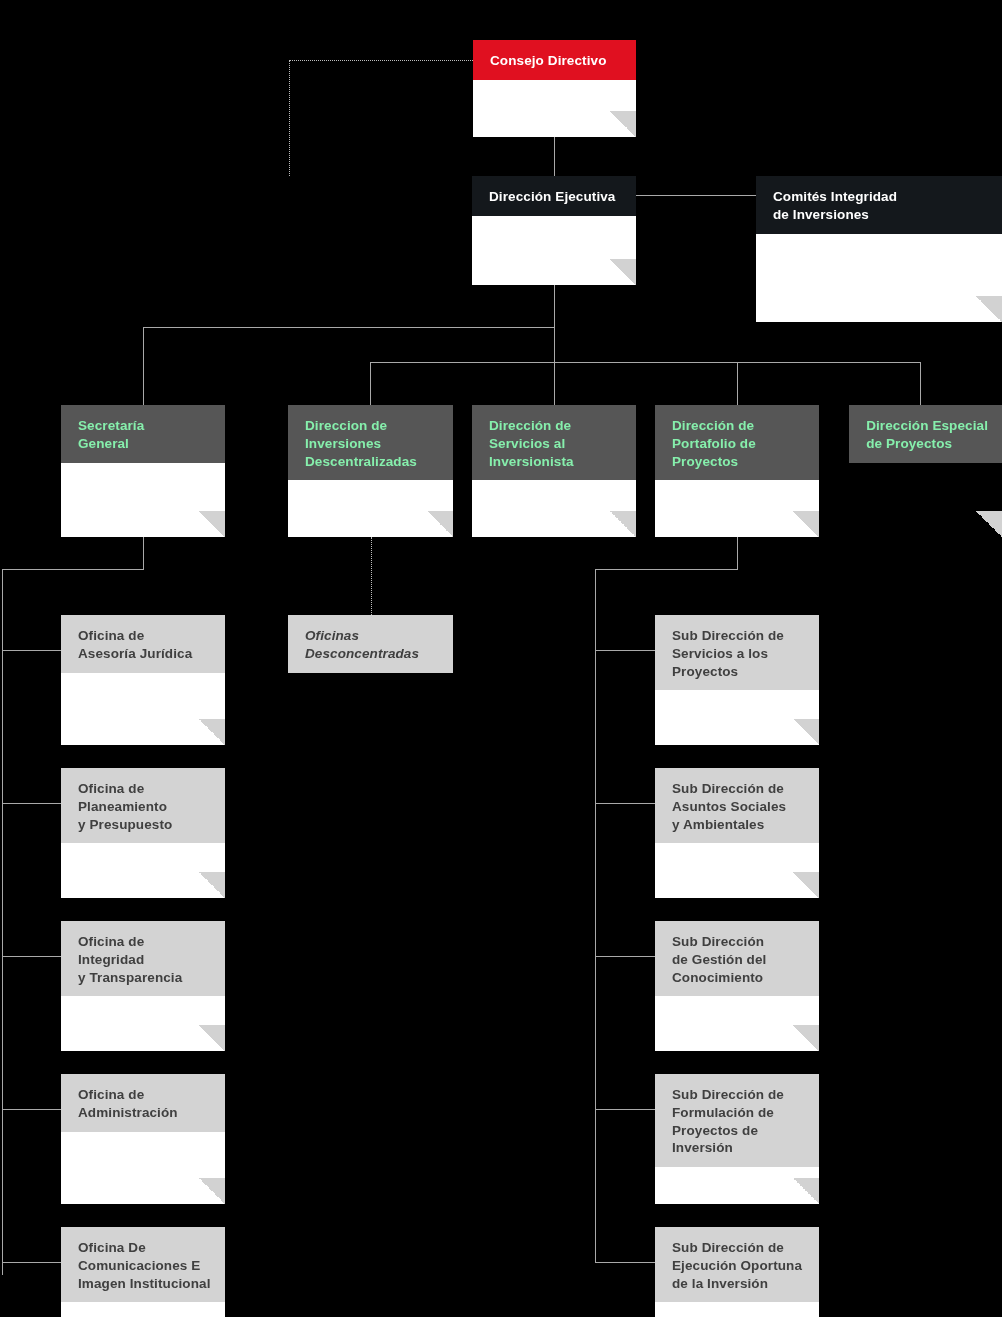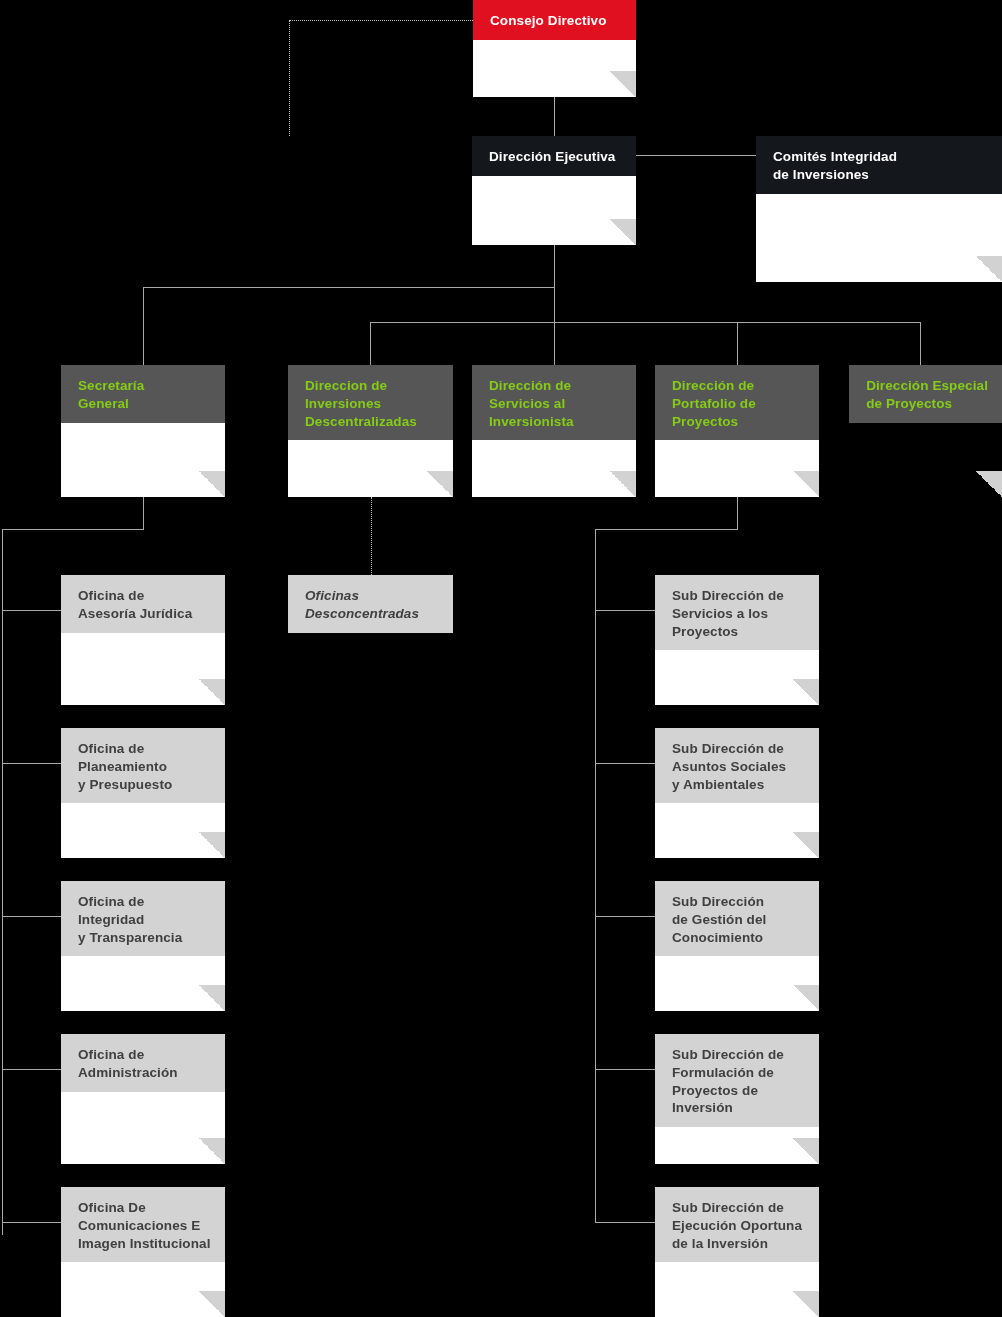--- a/index.html
+++ b/index.html
@@ -8,20 +8,21 @@
     width: 1002px;
     height: 1317px;
     overflow: hidden;
     font-family: "Liberation Sans", "DejaVu Sans", sans-serif;
   }
   #chart {
     position: relative;
     width: 1002px;
     height: 1065px;
     background: #000000;
+    margin-top: 40px;
   }
   
   .ln {
     position: absolute;
     background: #a9a9a9;
   }
   .ln.h { height: 1px; }
   .ln.v { width: 1px; }
   .ln.dot-h {
     background: none;
@@ -60,21 +61,21 @@
     position: absolute;
     right: 0;
     bottom: 0;
     width: 26px;
     height: 26px;
     background: linear-gradient(to bottom left, #d2d2d2 0 50%, transparent 50% 100%);
   }
   
   .v-red   .hd { background: #e01020; color: #ffffff; }
   .v-dark  .hd { background: #14181c; color: #ffffff; }
-  .v-gray  .hd { background: #565656; color: #84cc16; }
+  .v-gray  .hd { background: #565656; color: #86efac; }
   .v-light .hd { background: #d3d3d3; color: #404040; font-weight: 600; }
 </style>
 </head>
 <body>
 
 <div id="chart">
 
   <div class="ln dot-h" style="left:289px; top:20px; width:184px;"></div>
   <div class="ln dot-v" style="left:289px; top:20px; height:116px;"></div>
 

